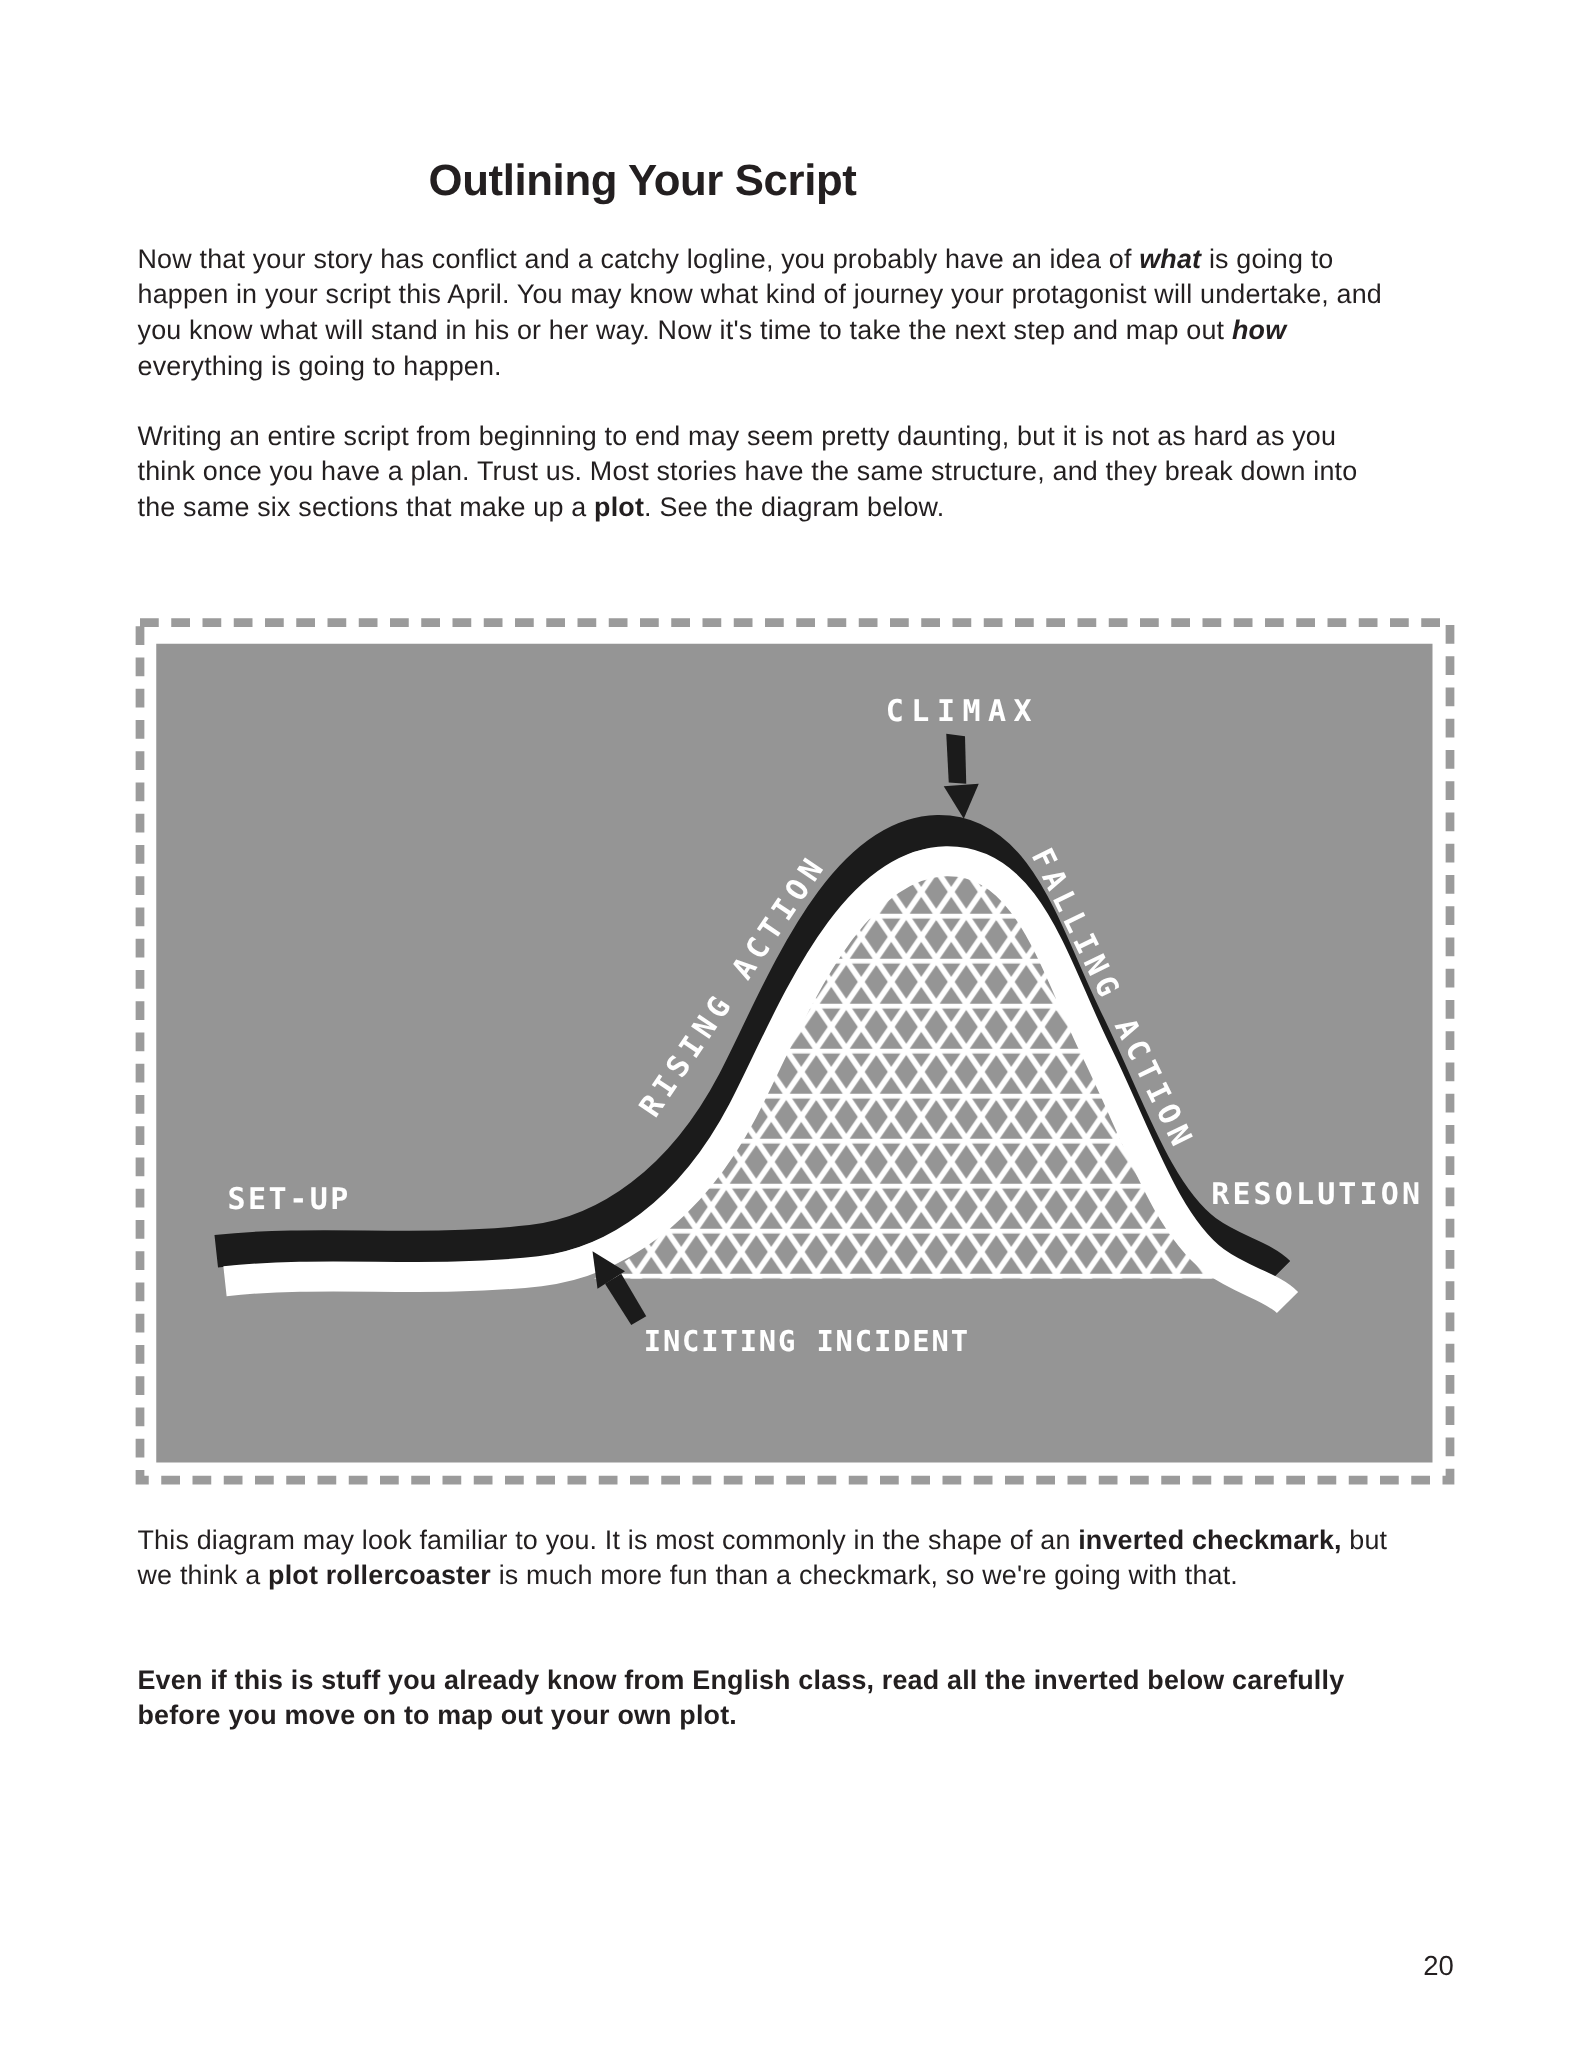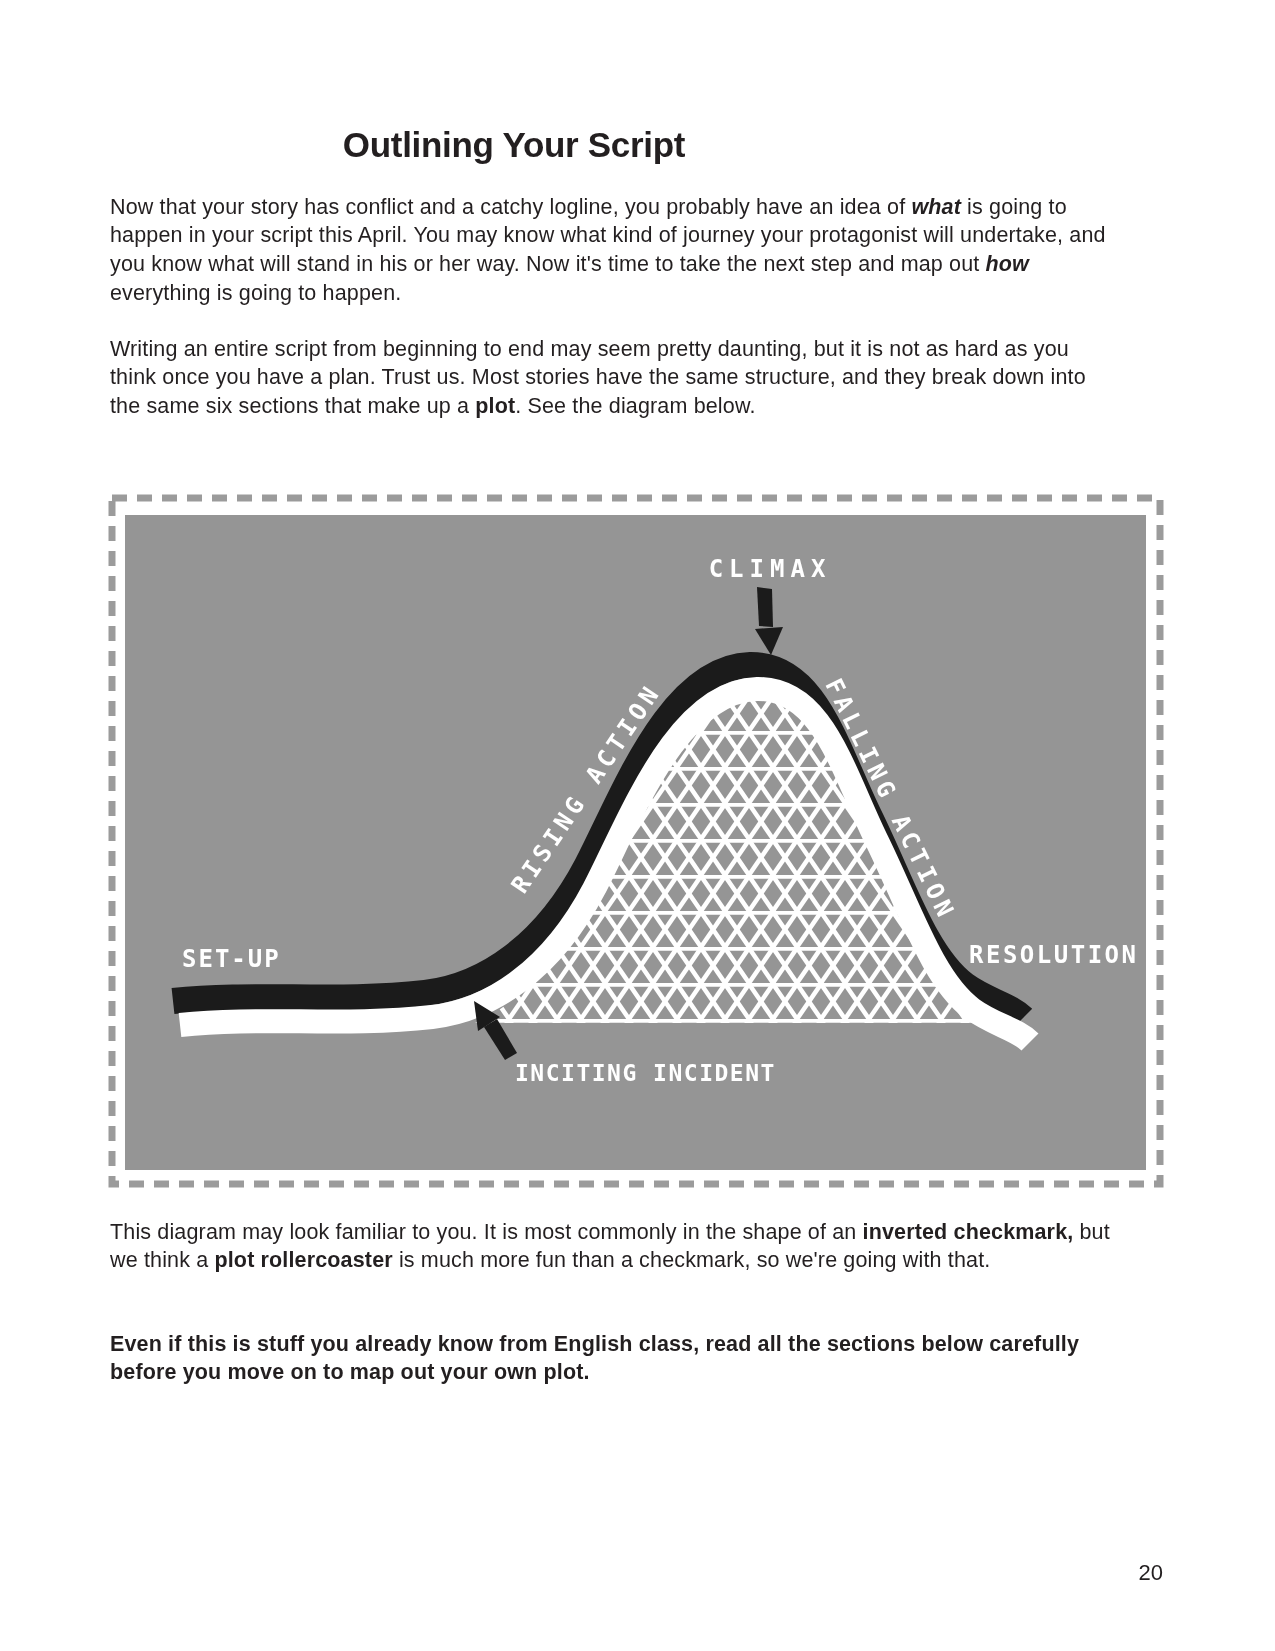--- a/index.html
+++ b/index.html
@@ -97,15 +97,15 @@
       <text x="57" y="452" font-size="24" letter-spacing="2" fill="#ffffff">SET-UP</text>
 
       <text x="844" y="448" font-size="24" letter-spacing="2.5" fill="#ffffff">RESOLUTION</text>
 
       <text x="390" y="566" font-size="23" letter-spacing="1.5" fill="#ffffff">INCITING INCIDENT</text>
     </g>
   </svg>
 </div>
 
 <p class="para" id="para-2"><span>This diagram may look familiar to you. It is most commonly in the shape of an </span><span class="bd">inverted checkmark,</span><span> but we think a </span><span class="bd">plot rollercoaster</span><span> is much more fun than a checkmark, so we're going with that.</span></p>
-<p class="para" id="para-3"><span class="bd">Even if this is stuff you already know from English class, read all the sections below carefully before you move on to map out your own plot.</span></p>
+<p class="para" id="para-3"><span class="bd">Even if this is stuff you already know from English class, read all the inverted below carefully before you move on to map out your own plot.</span></p>
 
 <div class="page-number">20</div>
 
 </body></html>

